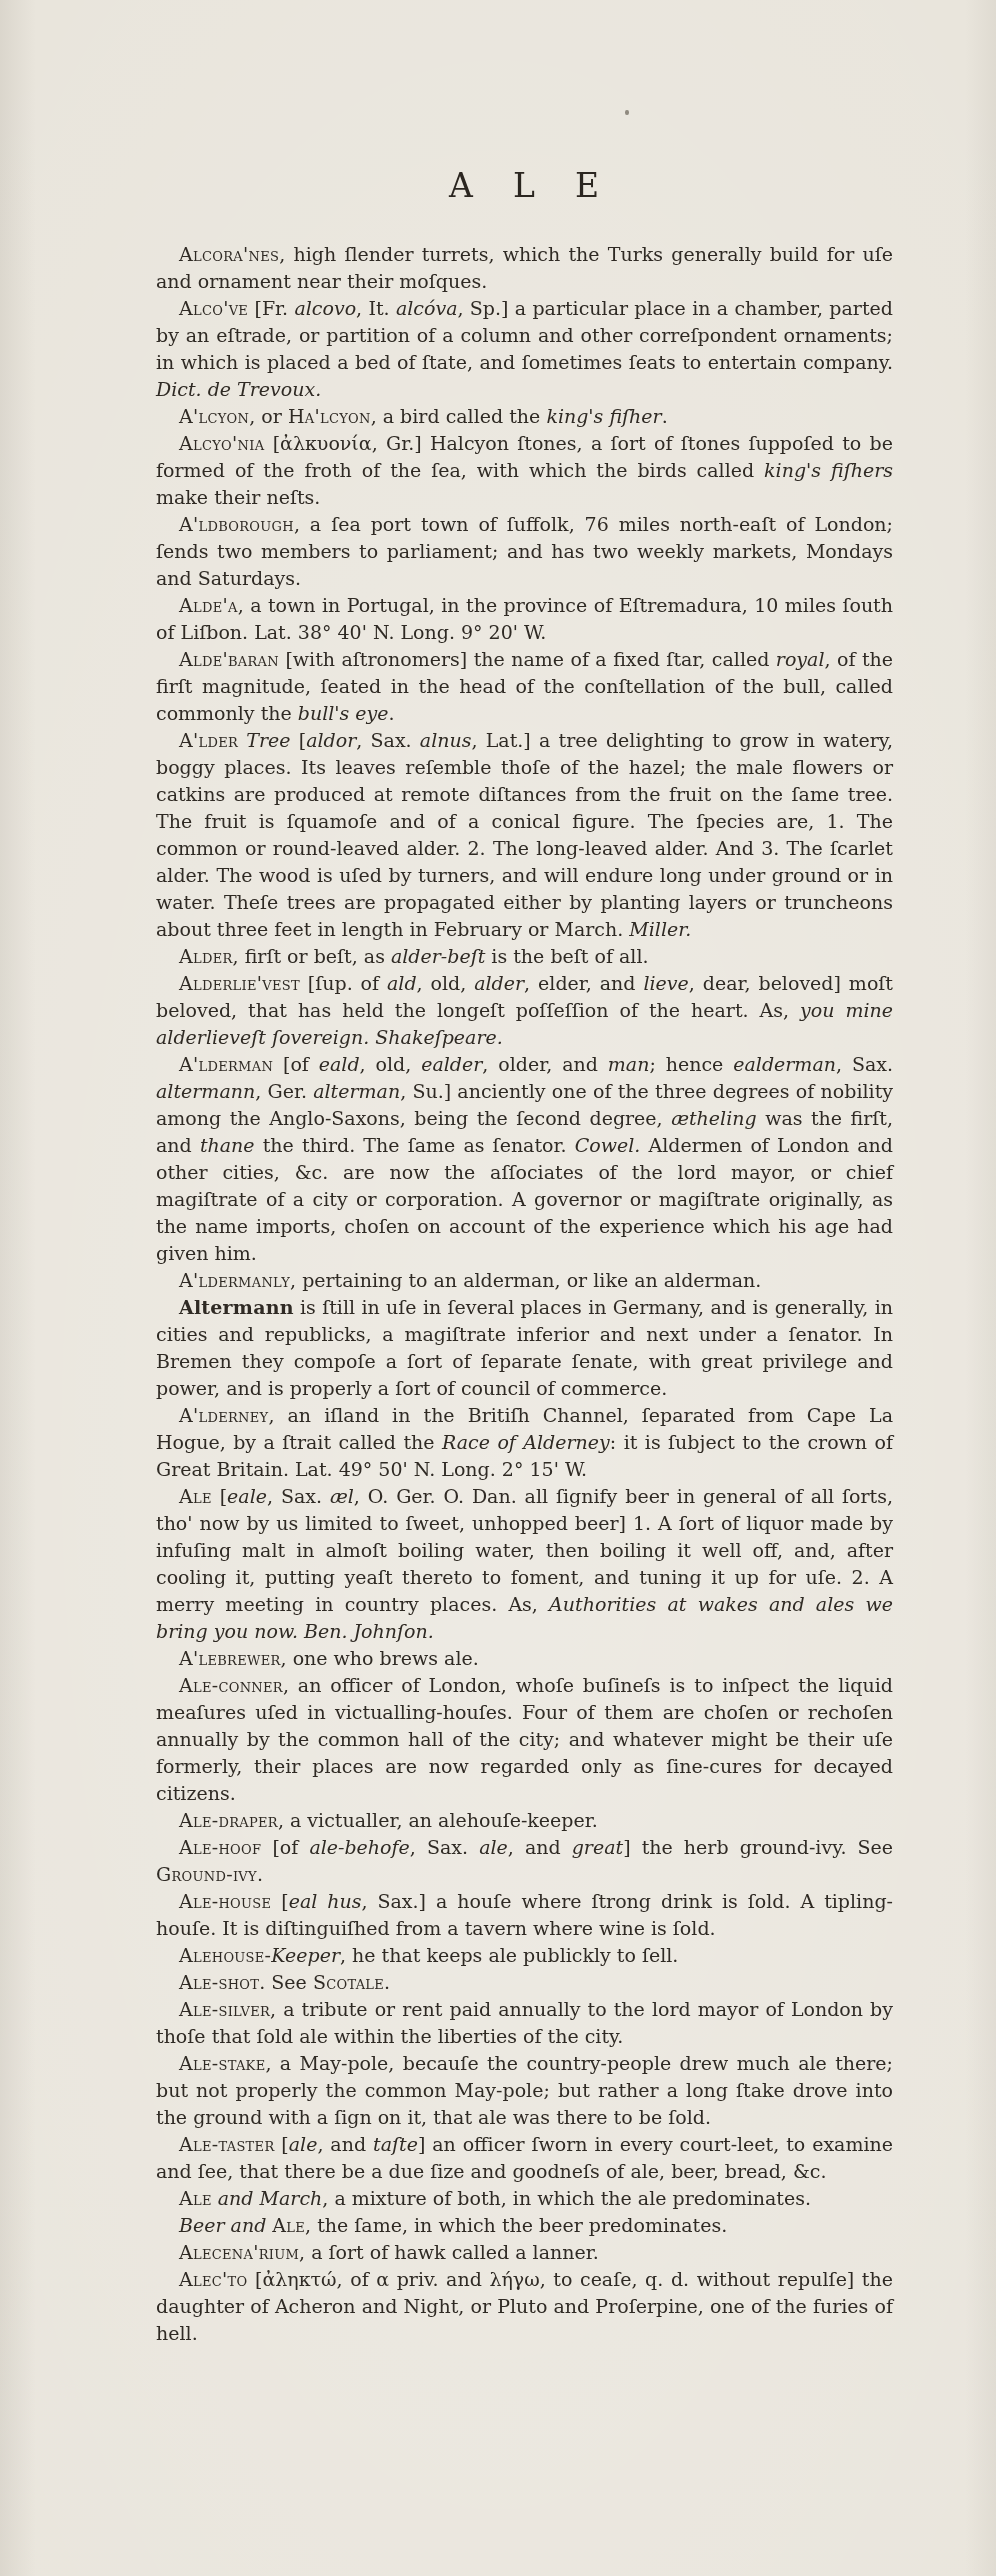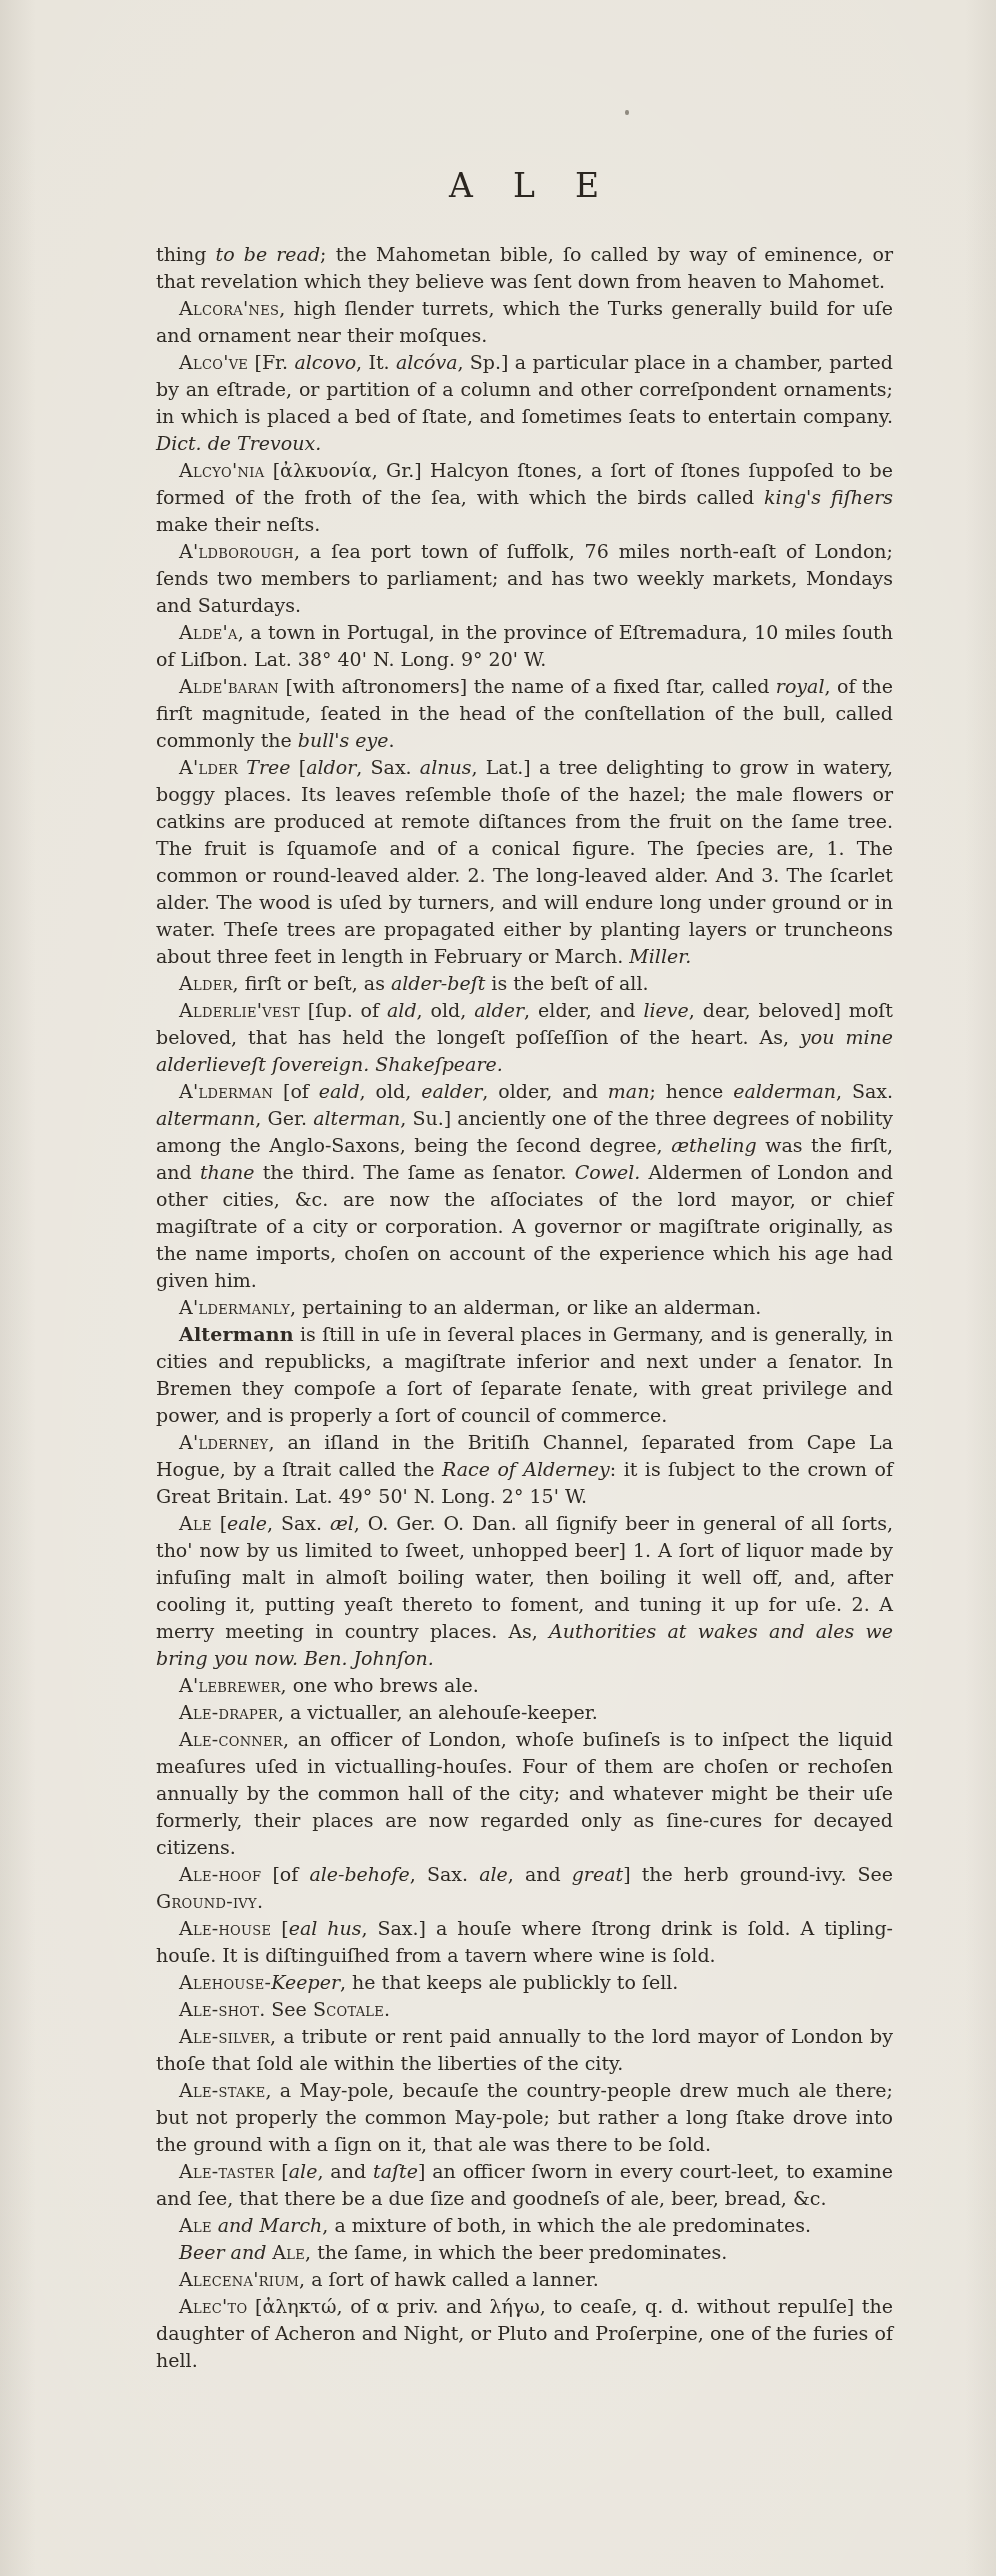--- a/index.html
+++ b/index.html
@@ -51,38 +51,38 @@
     background: rgba(70,62,50,0.55);
   }
 </style>
 </head>
 <body>
 
 <div class="scan">
   <div class="speck"></div>
   <h1 class="head">A L E</h1>
   <div class="col" id="col">
-      <p class="entry noind"><span class="s-n">thing </span><span class="s-i">to be read</span><span class="s-n">; the Mahometan bible, ſo called by way of eminence, or that revelation which they believe was ſent down from heaven to Mahomet.</span></p>
       <p class="entry"><span class="s-sc">Alcora'nes</span><span class="s-n">, high ſlender turrets, which the Turks generally build for uſe and ornament near their moſques.</span></p>
       <p class="entry"><span class="s-sc">Alco've</span><span class="s-n"> [Fr. </span><span class="s-i">alcovo</span><span class="s-n">, It. </span><span class="s-i">alcóva</span><span class="s-n">, Sp.] a particular place in a chamber, parted by an eſtrade, or partition of a column and other correſpondent ornaments; in which is placed a bed of ſtate, and ſometimes ſeats to entertain company. </span><span class="s-i">Dict. de Trevoux.</span></p>
+      <p class="entry"><span class="s-sc">A'lcyon</span><span class="s-n">, or </span><span class="s-sc">Ha'lcyon</span><span class="s-n">, a bird called the </span><span class="s-i">king's fiſher</span><span class="s-n">.</span></p>
       <p class="entry"><span class="s-sc">Alcyo'nia</span><span class="s-n"> [ἀλκυονία, Gr.] Halcyon ſtones, a ſort of ſtones ſuppoſed to be formed of the froth of the ſea, with which the birds called </span><span class="s-i">king's fiſhers</span><span class="s-n"> make their neſts.</span></p>
       <p class="entry"><span class="s-sc">A'ldborough</span><span class="s-n">, a ſea port town of ſuffolk, 76 miles north-eaſt of London; ſends two members to parliament; and has two weekly markets, Mondays and Saturdays.</span></p>
       <p class="entry"><span class="s-sc">Alde'a</span><span class="s-n">, a town in Portugal, in the province of Eſtremadura, 10 miles ſouth of Liſbon. Lat. 38° 40' N. Long. 9° 20' W.</span></p>
       <p class="entry"><span class="s-sc">Alde'baran</span><span class="s-n"> [with aſtronomers] the name of a fixed ſtar, called </span><span class="s-i">royal</span><span class="s-n">, of the firſt magnitude, ſeated in the head of the conſtellation of the bull, called commonly the </span><span class="s-i">bull's eye</span><span class="s-n">.</span></p>
       <p class="entry"><span class="s-sc">A'lder</span><span class="s-i"> Tree</span><span class="s-n"> [</span><span class="s-i">aldor</span><span class="s-n">, Sax. </span><span class="s-i">alnus</span><span class="s-n">, Lat.] a tree delighting to grow in watery, boggy places. Its leaves reſemble thoſe of the hazel; the male flowers or catkins are produced at remote diſtances from the fruit on the ſame tree. The fruit is ſquamoſe and of a conical figure. The ſpecies are, 1. The common or round-leaved alder. 2. The long-leaved alder. And 3. The ſcarlet alder. The wood is uſed by turners, and will endure long under ground or in water. Theſe trees are propagated either by planting layers or truncheons about three feet in length in February or March. </span><span class="s-i">Miller.</span></p>
       <p class="entry"><span class="s-sc">Alder</span><span class="s-n">, firſt or beſt, as </span><span class="s-i">alder-beſt</span><span class="s-n"> is the beſt of all.</span></p>
       <p class="entry"><span class="s-sc">Alderlie'vest</span><span class="s-n"> [ſup. of </span><span class="s-i">ald</span><span class="s-n">, old, </span><span class="s-i">alder</span><span class="s-n">, elder, and </span><span class="s-i">lieve</span><span class="s-n">, dear, beloved] moſt beloved, that has held the longeſt poſſeſſion of the heart. As, </span><span class="s-i">you mine alderlieveſt ſovereign. Shakeſpeare.</span></p>
       <p class="entry"><span class="s-sc">A'lderman</span><span class="s-n"> [of </span><span class="s-i">eald</span><span class="s-n">, old, </span><span class="s-i">ealder</span><span class="s-n">, older, and </span><span class="s-i">man</span><span class="s-n">; hence </span><span class="s-i">ealderman</span><span class="s-n">, Sax. </span><span class="s-i">altermann</span><span class="s-n">, Ger. </span><span class="s-i">alterman</span><span class="s-n">, Su.] anciently one of the three degrees of nobility among the Anglo-Saxons, being the ſecond degree, </span><span class="s-i">ætheling</span><span class="s-n"> was the firſt, and </span><span class="s-i">thane</span><span class="s-n"> the third. The ſame as ſenator. </span><span class="s-i">Cowel.</span><span class="s-n"> Aldermen of London and other cities, &amp;c. are now the aſſociates of the lord mayor, or chief magiſtrate of a city or corporation. A governor or magiſtrate originally, as the name imports, choſen on account of the experience which his age had given him.</span></p>
       <p class="entry"><span class="s-sc">A'ldermanly</span><span class="s-n">, pertaining to an alderman, or like an alderman.</span></p>
       <p class="entry"><span class="s-bl">Altermann</span><span class="s-n"> is ſtill in uſe in ſeveral places in Germany, and is generally, in cities and republicks, a magiſtrate inferior and next under a ſenator. In Bremen they compoſe a ſort of ſeparate ſenate, with great privilege and power, and is properly a ſort of council of commerce.</span></p>
       <p class="entry"><span class="s-sc">A'lderney</span><span class="s-n">, an iſland in the Britiſh Channel, ſeparated from Cape La Hogue, by a ſtrait called the </span><span class="s-i">Race of Alderney</span><span class="s-n">: it is ſubject to the crown of Great Britain. Lat. 49° 50' N. Long. 2° 15' W.</span></p>
       <p class="entry"><span class="s-sc">Ale</span><span class="s-n"> [</span><span class="s-i">eale</span><span class="s-n">, Sax. </span><span class="s-i">æl</span><span class="s-n">, O. Ger. O. Dan. all ſignify beer in general of all ſorts, tho' now by us limited to ſweet, unhopped beer] 1. A ſort of liquor made by infuſing malt in almoſt boiling water, then boiling it well off, and, after cooling it, putting yeaſt thereto to foment, and tuning it up for uſe. 2. A merry meeting in country places. As, </span><span class="s-i">Authorities at wakes and ales we bring you now. Ben. Johnſon.</span></p>
       <p class="entry"><span class="s-sc">A'lebrewer</span><span class="s-n">, one who brews ale.</span></p>
+      <p class="entry"><span class="s-sc">Ale-conner</span><span class="s-n">, an officer of London, whoſe buſineſs is to inſpect the liquid meaſures uſed in victualling-houſes. Four of them are choſen or rechoſen annually by the common hall of the city; and whatever might be their uſe formerly, their places are now regarded only as ſine-cures for decayed citizens.</span></p>
       <p class="entry"><span class="s-sc">Ale-draper</span><span class="s-n">, a victualler, an alehouſe-keeper.</span></p>
-      <p class="entry"><span class="s-sc">Ale-conner</span><span class="s-n">, an officer of London, whoſe buſineſs is to inſpect the liquid meaſures uſed in victualling-houſes. Four of them are choſen or rechoſen annually by the common hall of the city; and whatever might be their uſe formerly, their places are now regarded only as ſine-cures for decayed citizens.</span></p>
       <p class="entry"><span class="s-sc">Ale-hoof</span><span class="s-n"> [of </span><span class="s-i">ale-behofe</span><span class="s-n">, Sax. </span><span class="s-i">ale</span><span class="s-n">, and </span><span class="s-i">great</span><span class="s-n">] the herb ground-ivy. See </span><span class="s-sc">Ground-ivy</span><span class="s-n">.</span></p>
       <p class="entry"><span class="s-sc">Ale-house</span><span class="s-n"> [</span><span class="s-i">eal hus</span><span class="s-n">, Sax.] a houſe where ſtrong drink is ſold. A tipling-houſe. It is diſtinguiſhed from a tavern where wine is ſold.</span></p>
       <p class="entry"><span class="s-sc">Alehouse-</span><span class="s-i">Keeper</span><span class="s-n">, he that keeps ale publickly to ſell.</span></p>
       <p class="entry"><span class="s-sc">Ale-shot</span><span class="s-n">. See </span><span class="s-sc">Scotale</span><span class="s-n">.</span></p>
       <p class="entry"><span class="s-sc">Ale-silver</span><span class="s-n">, a tribute or rent paid annually to the lord mayor of London by thoſe that ſold ale within the liberties of the city.</span></p>
       <p class="entry"><span class="s-sc">Ale-stake</span><span class="s-n">, a May-pole, becauſe the country-people drew much ale there; but not properly the common May-pole; but rather a long ſtake drove into the ground with a ſign on it, that ale was there to be ſold.</span></p>
       <p class="entry"><span class="s-sc">Ale-taster</span><span class="s-n"> [</span><span class="s-i">ale</span><span class="s-n">, and </span><span class="s-i">taſte</span><span class="s-n">] an officer ſworn in every court-leet, to examine and ſee, that there be a due ſize and goodneſs of ale, beer, bread, &amp;c.</span></p>
       <p class="entry"><span class="s-sc">Ale</span><span class="s-n"> </span><span class="s-i">and March</span><span class="s-n">, a mixture of both, in which the ale predominates.</span></p>
       <p class="entry"><span class="s-i">Beer and </span><span class="s-sc">Ale</span><span class="s-n">, the ſame, in which the beer predominates.</span></p>
       <p class="entry"><span class="s-sc">Alecena'rium</span><span class="s-n">, a ſort of hawk called a lanner.</span></p>

